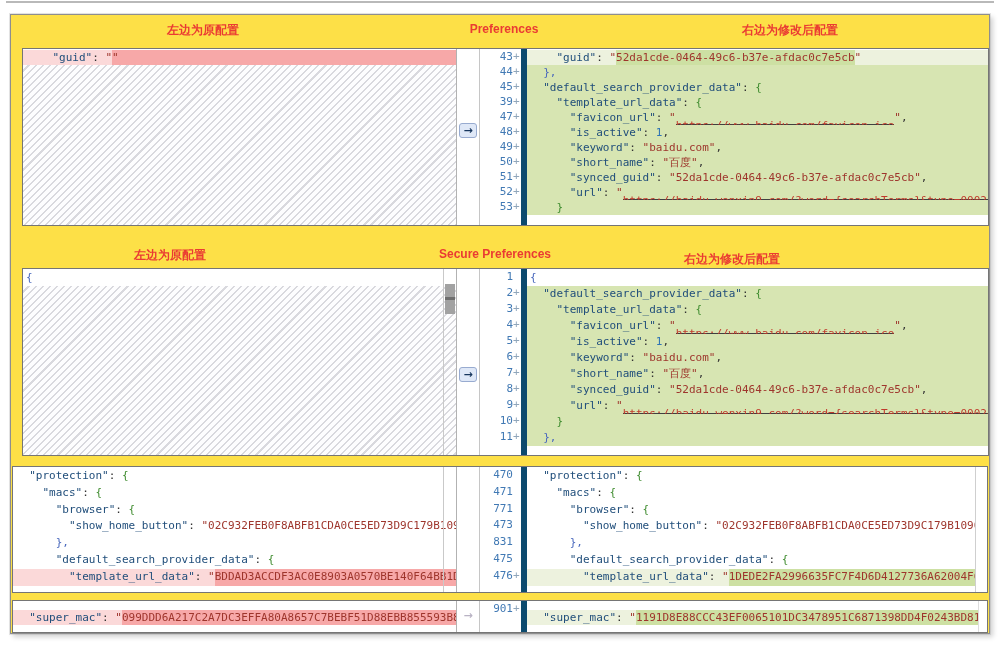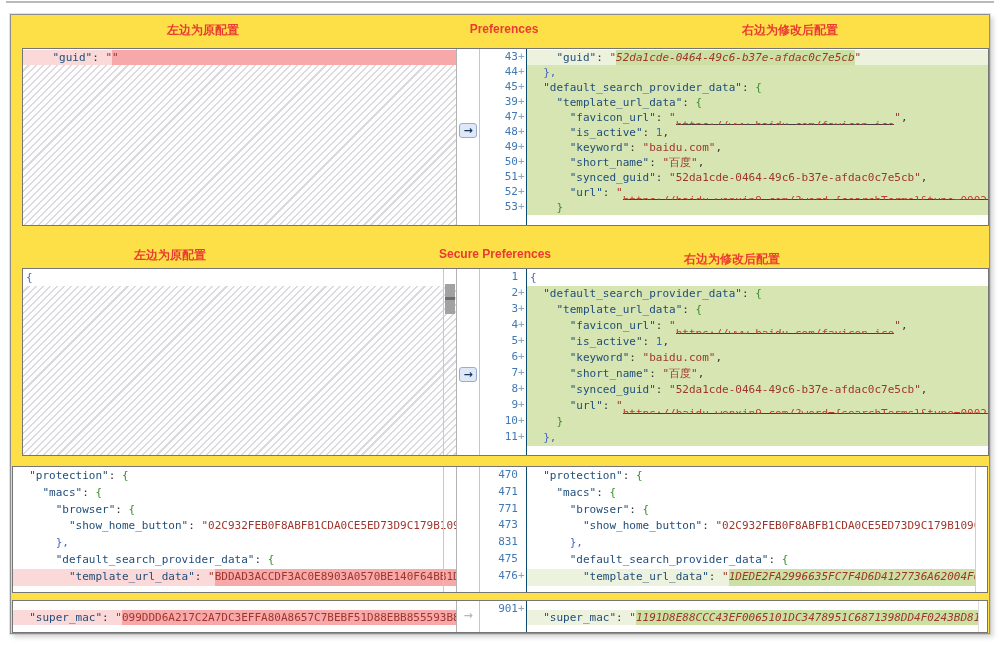--- a/index.html
+++ b/index.html
@@ -17,41 +17,41 @@
   .cols12 { grid-template-columns:434px 22px 48px 1fr; }
   .cols34 { grid-template-columns:444px 22px 48px 1fr; }
   #p1 { left:11px; top:33px;  width:967px; height:178px; --rh:15px; }
   #p2 { left:11px; top:253px; width:967px; height:188px; --rh:16px; }
   #p3 { left:1px;  top:451px; width:976px; height:127px; --rh:16.8px; }
   #p4 { left:1px;  top:585px; width:976px; height:33px;  --rh:15px; }
 
   .lpane { position:relative; border-right:1px solid #b2b2b2; overflow:hidden; background:#fff; }
   .gutter { position:relative; background:#fff; }
   .nums { position:relative; background:#fff; border-left:1px solid #c6c6c6;
-          border-right:1px solid #0c4a6e; overflow:hidden;
+          border-right:6px solid #0c4a6e; overflow:hidden;
           font:11px/var(--rh) "DejaVu Sans Mono", monospace; color:#4179b4; }
   .rpane { position:relative; overflow:hidden; background:#fff; }
 
   .lines { padding-top:1px; }
   #p4 .lines { padding-top:9px; }
   .row { display:flex; white-space:pre; overflow:hidden; height:var(--rh);
          line-height:var(--rh); padding-left:3px;
          font:11px/var(--rh) "DejaVu Sans Mono", monospace; color:#333; }
   .nrow { height:var(--rh); line-height:var(--rh); text-align:right; white-space:nowrap; }
   .nv { display:inline-block; }
   .np { display:inline-block; width:8px; color:#90a6bb; text-align:left; }
 
   .t-k { color:#1f4d7a; } .t-s { color:#9e352c; }
   .t-u { color:#c03a2b; border-bottom:1px solid #404040;margin-top:8px; }
   .t-n { color:#2f74b5; } .t-g { color:#3f8c2f; }
   .t-b { color:#4a69bd; } .t-p { color:#333; }
   .r-add  { background:#d7e5b2; }
   .r-padd { background:#edf2de; }
   .r-pdel { background:#fbd9d9; }
-  .hl-add { background:#cde0a3;font-style:italic; }
+  .hl-add { background:#cde0a3; }
   .hl-del { background:#f7a8a8; }
   .fill { flex:1 0 auto; }
 
   .hatch { position:absolute; left:0; right:0; bottom:0; background-color:#fdfdfe;
            background-image:repeating-linear-gradient(135deg,
              rgba(255,255,255,0) 0 3.5px, #d9d9de 3.5px 5px); }
   #p1 .hatch { top:16px; } #p2 .hatch { top:17px; }
 
   .sbar { position:absolute; right:0; top:0; bottom:0; width:13px;
           border-left:1px solid #c9c9c9; }

